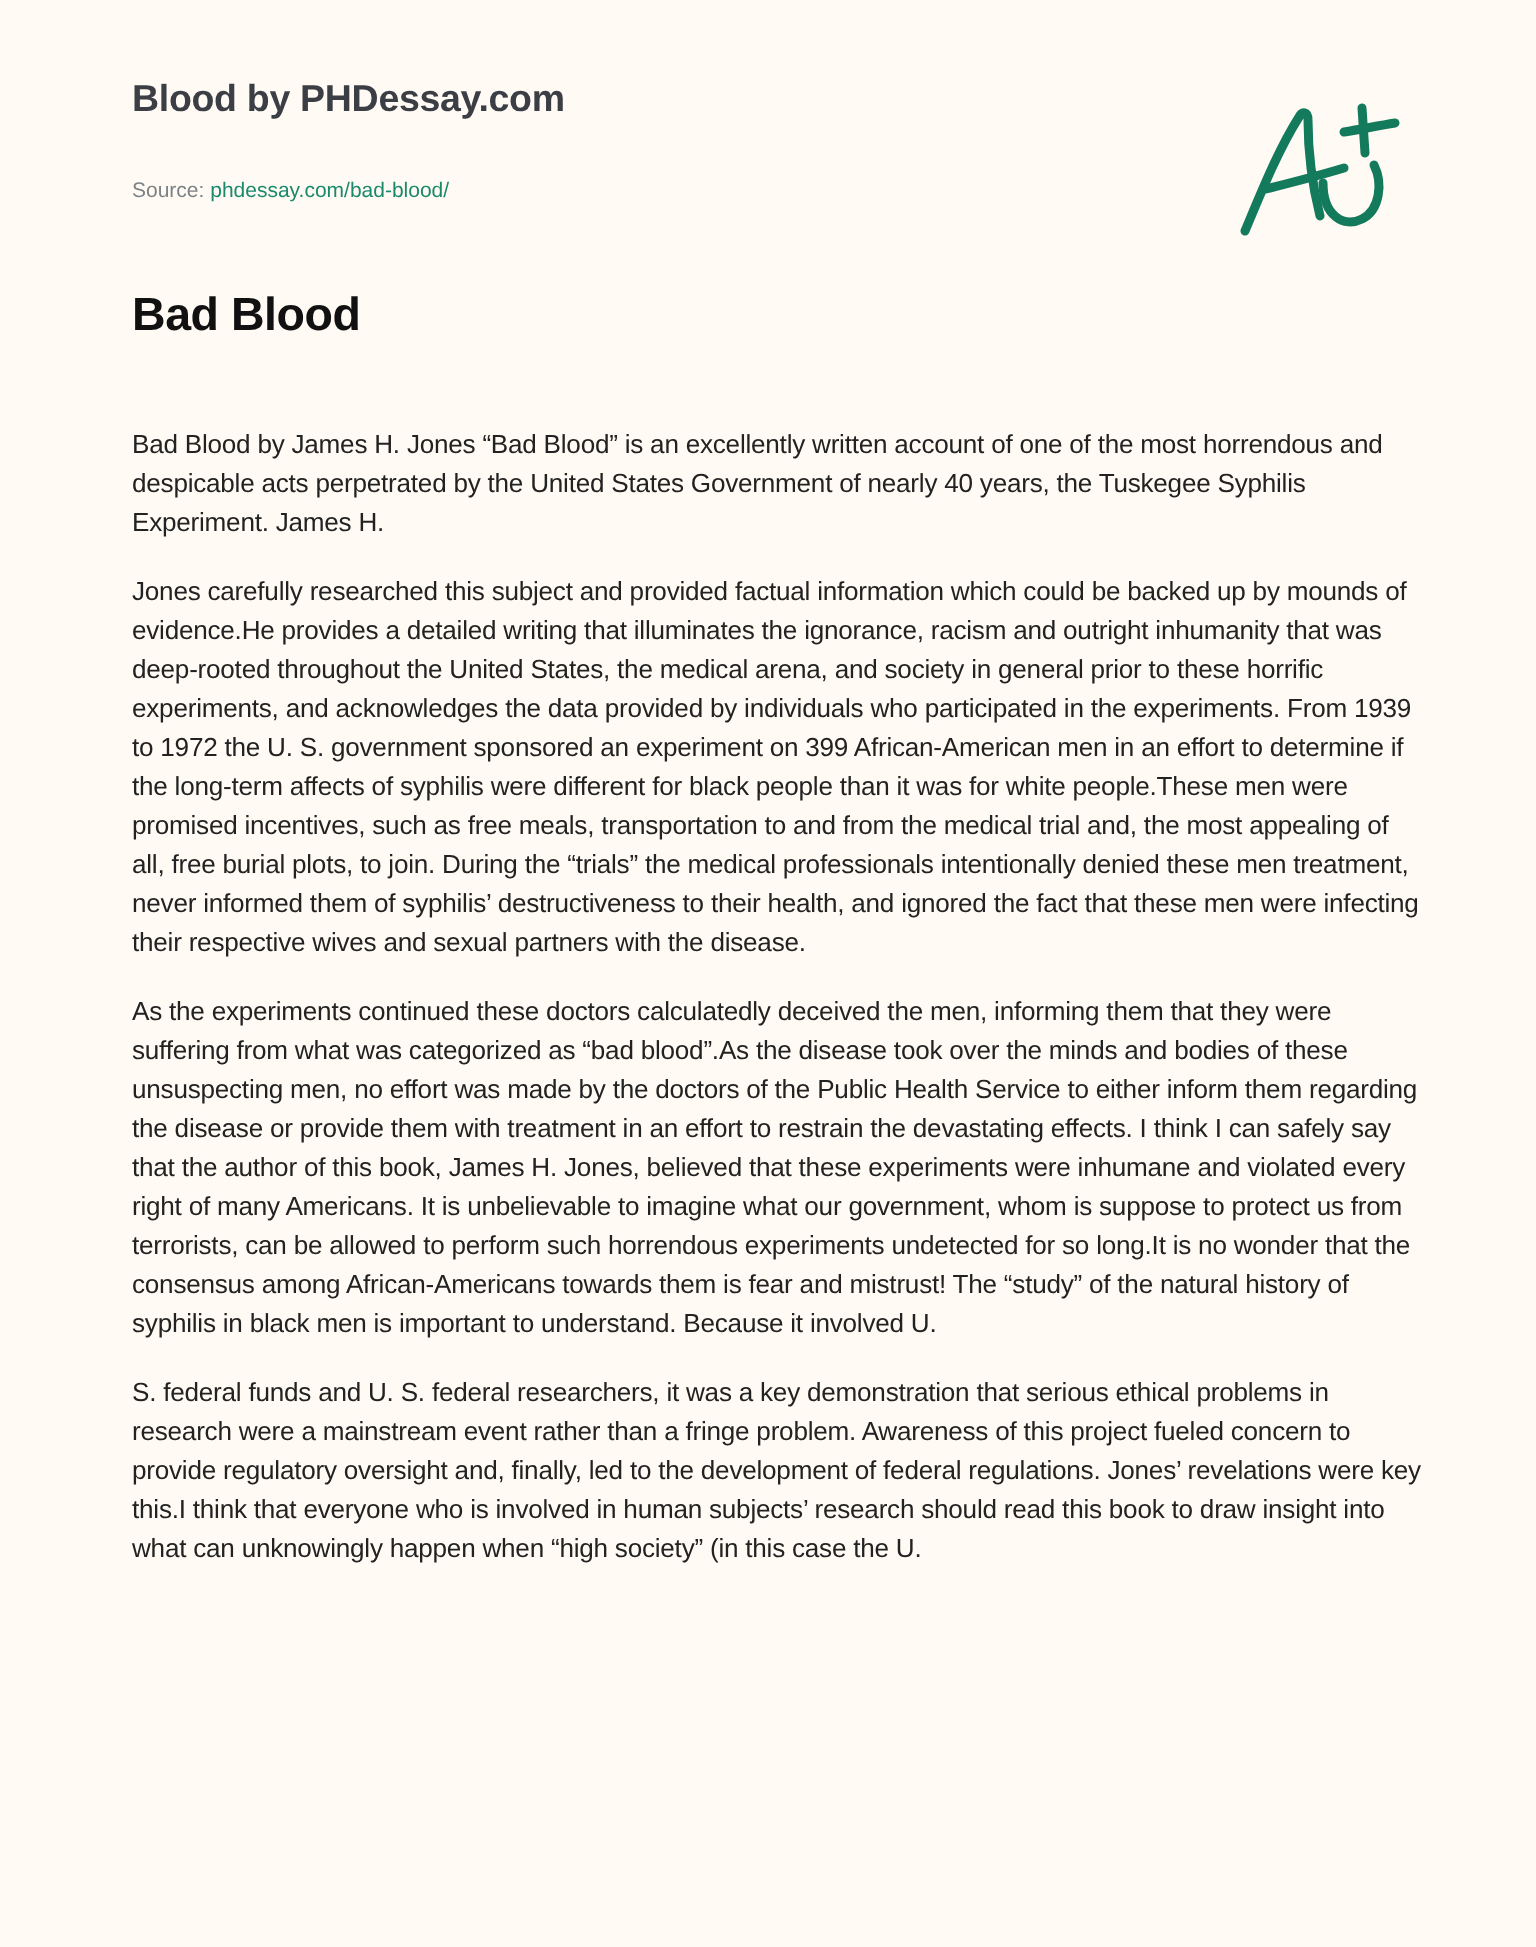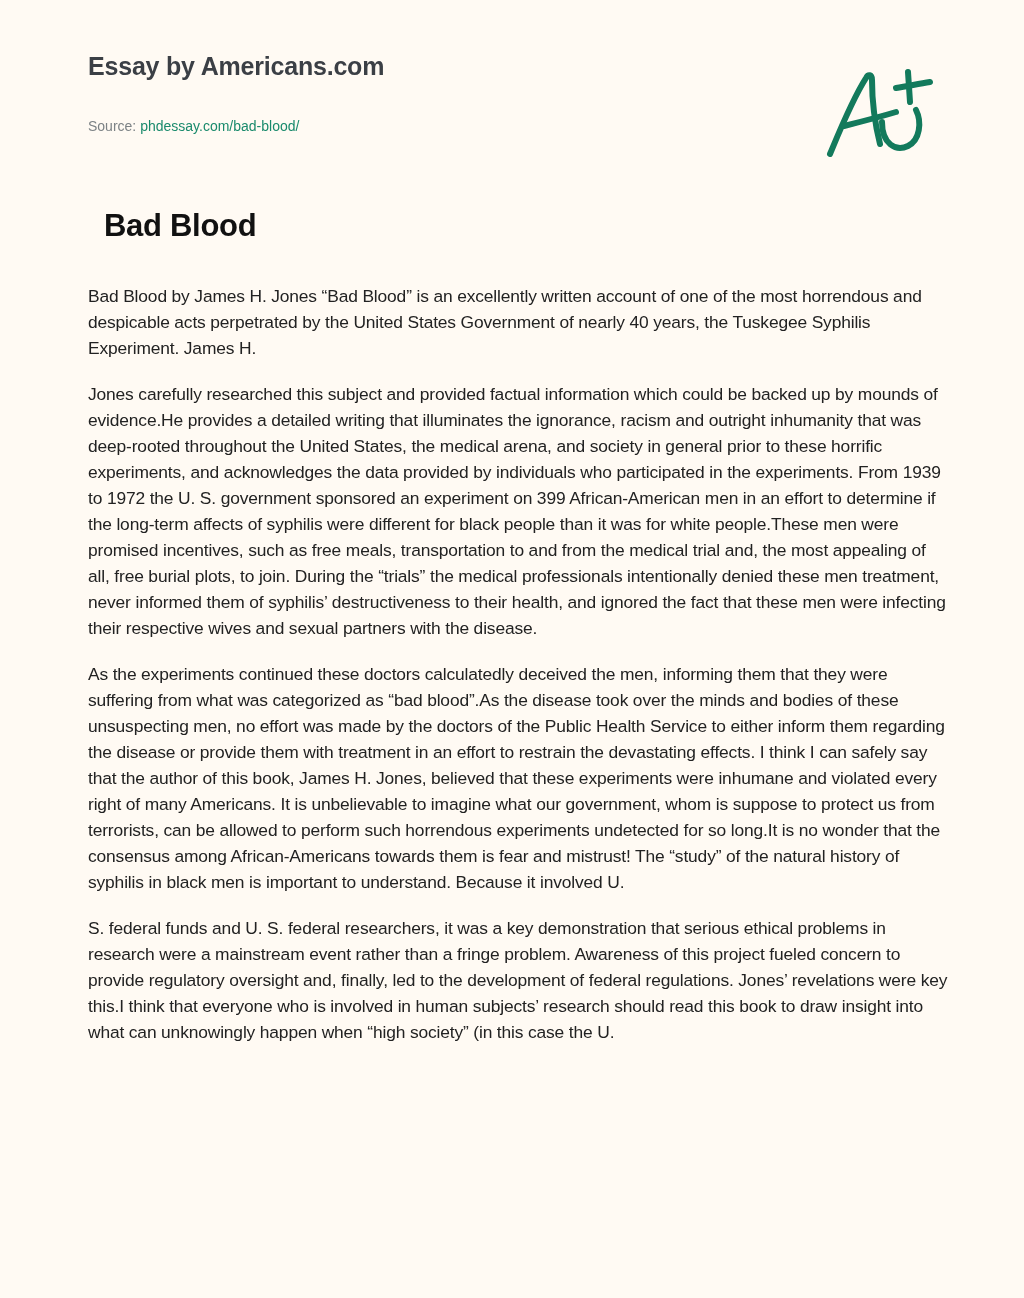--- a/index.html
+++ b/index.html
@@ -50,21 +50,21 @@
       position: absolute;
       left: 820px;
       top: 60px;
       width: 115px;
       height: 105px;
     }
     .doc-title {
       position: absolute;
       left: 88px;
       top: 190px;
-      margin: 16px;
+      margin: 0;
       font-size: 31px;
       line-height: 40px;
       font-weight: bold;
       color: #111111;
       letter-spacing: -0.3px;
     }
     .content {
       position: absolute;
       left: 88px;
       top: 271px;
@@ -79,21 +79,21 @@
       color: #222222;
       letter-spacing: -0.15px;
     }
   </style>
 </head>
 <body>
 
 <div class="page">
 
   <header class="header">
-    <h2 class="site-title">Essay by Americans.com</h2>
+    <h2 class="site-title">Blood by PHDessay.com</h2>
     <div class="source-line">
       <span>Source:</span>
       <a class="source-link">phdessay.com/bad-blood/</a>
     </div>
   </header>
 
   <div class="logo">
     <svg width="115" height="105" viewBox="0 0 115 105">
       <g fill="none" stroke="#137a5c" stroke-width="6" stroke-linecap="round" stroke-linejoin="round">
 

